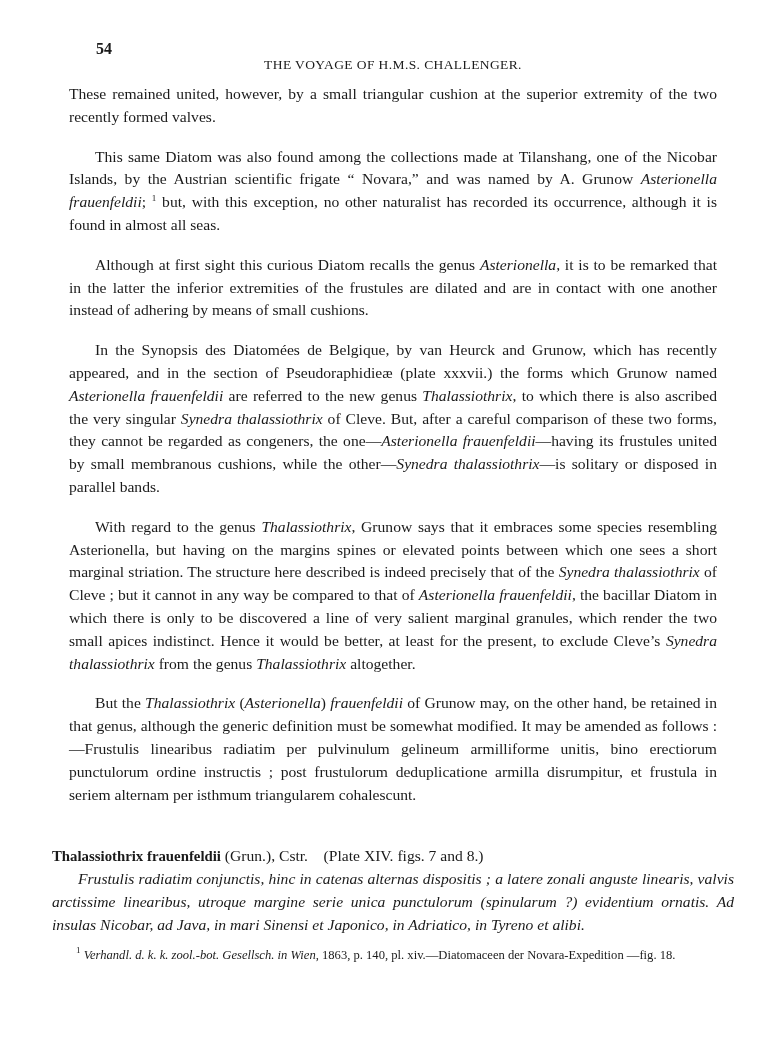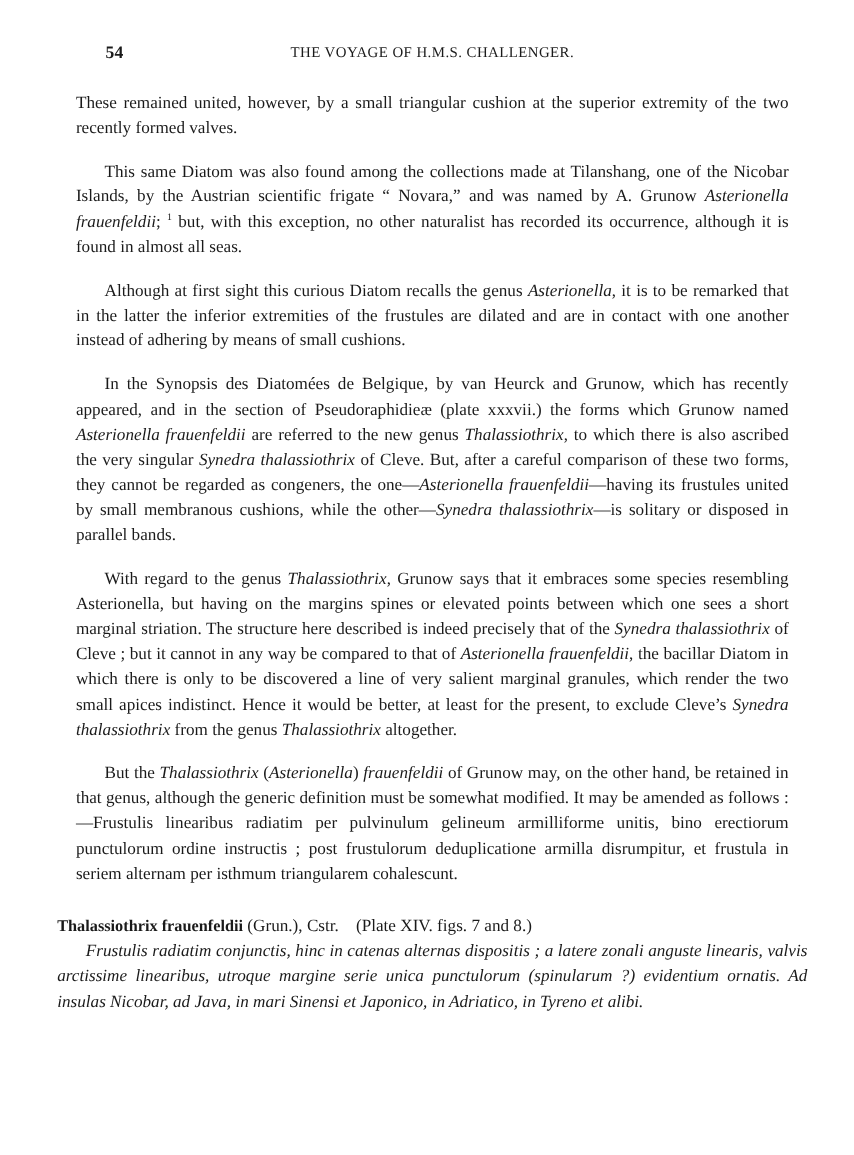--- a/index.html
+++ b/index.html
@@ -1,27 +1,27 @@
 <!DOCTYPE html>
 <html><head>
 <meta charset="utf-8">
 <style>
   html, body { margin:0; padding:0; background:#ffffff; }
   body { width:776px; height:1050px; position:relative; overflow:hidden;
          font-family:"Liberation Serif","DejaVu Serif",serif; color:#1a1a1a; }
   .page { position:absolute; left:52px; top:40px; width:682px; }
   .header { position:relative; height:24px; font-size:15px; }
   .pnum { position:absolute; left:0; top:0; font-weight:bold; font-size:16px;margin-left:44px; }
-  .rhead { position:absolute; left:0; right:0; text-align:center; top:0; font-size:13.5px; letter-spacing:0.4px; }
+  .rhead { position:absolute; left:0; right:0; text-align:center; top:17px; font-size:13.5px; letter-spacing:0.4px; }
   .body { margin-top:19px; font-size:15.6px; line-height:22.8px; text-align:justify; }
   .body p { margin:17px; text-indent:0; }
   .body p.ind { text-indent:26px; }
   i { font-style:italic; }
   sup { font-size:9px; vertical-align:6px; line-height:0; }
-  .species { margin-top:25px; font-size:15.6px; line-height:22.8px; }
+  .species { margin-top:39px; font-size:15.6px; line-height:22.8px; }
   .species .name { font-weight:bold; font-size:14.8px; }
   .foot { margin-top:8px; font-size:12.6px; line-height:20px; text-align:justify; }
   .foot .fi { padding-left:24px; }
 </style>
 </head>
 <body>
 
 <div class="page">
   <div class="header">
     <span class="pnum">54</span>
@@ -38,13 +38,19 @@
     </div>
 
   <div class="species">
     <div>
       <span class="name">Thalassiothrix frauenfeldii</span><span> (Grun.), Cstr.</span>&nbsp;&nbsp;&nbsp;
       <span>(Plate XIV. figs. 7 and 8.)</span>
     </div>
     <p style="margin:0;text-indent:26px;text-align:justify;font-style:italic;">Frustulis radiatim conjunctis, hinc in catenas alternas dispositis ; a latere zonali anguste linearis, valvis arctissime linearibus, utroque margine serie unica punctulorum (spinularum ?) evidentium ornatis.  Ad insulas Nicobar, ad Java, in mari Sinensi et Japonico, in Adriatico, in Tyreno et alibi.</p>
   </div>
 
+  <div class="foot">
+    <div class="fi">
+      <sup>1</sup>
+      <i>Verhandl. d. k. k. zool.-bot. Gesellsch. in Wien</i><span>, 1863, p. 140, pl. xiv.—Diatomaceen der Novara-Expedition —fig. 18.</span>
+    </div>
+  </div>
 </div>
 
 </body></html>

